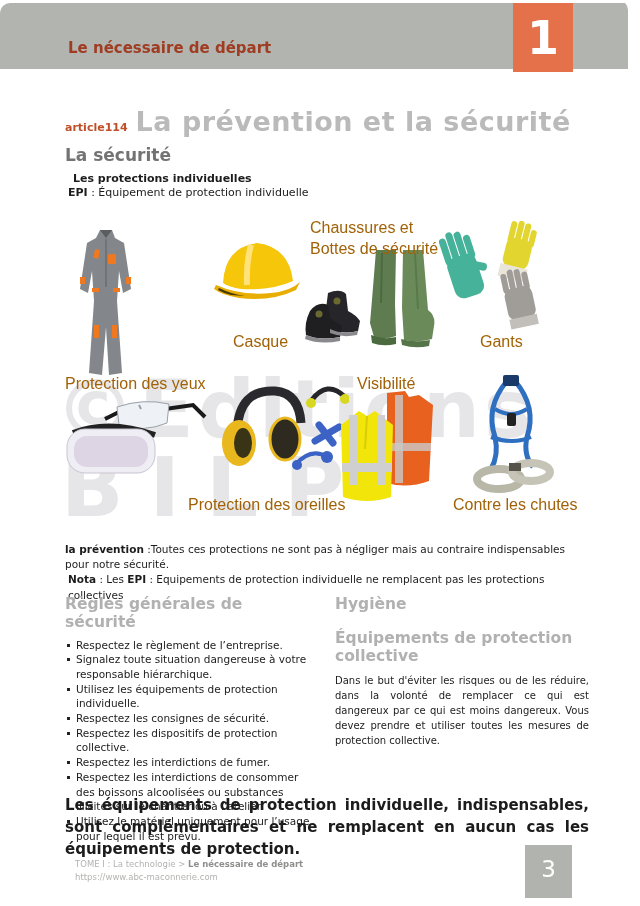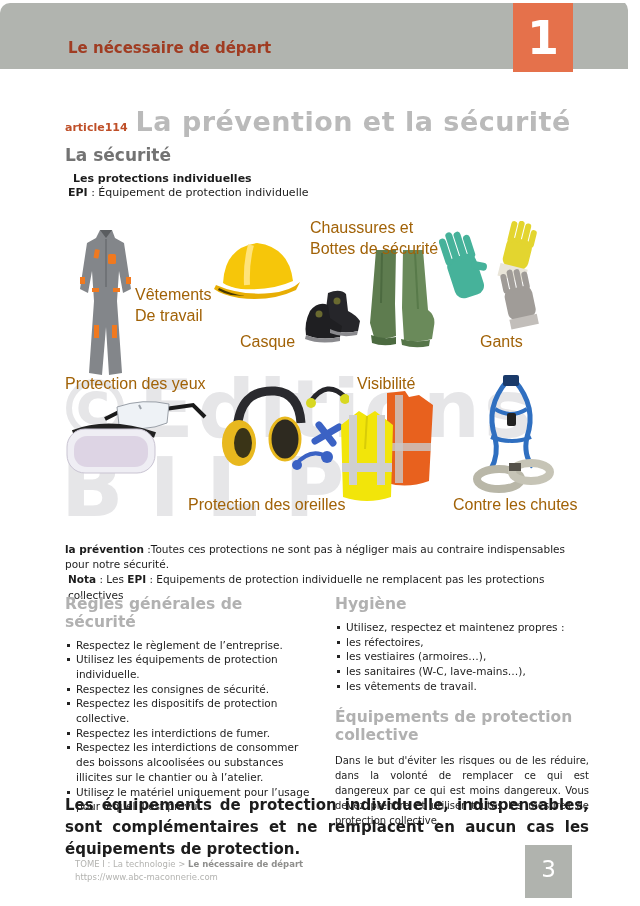--- a/index.html
+++ b/index.html
@@ -91,34 +91,30 @@
         <rect x="39" y="27" width="8" height="10" rx="1.5" fill="#f0791f"></rect>
         <rect x="26" y="22" width="5" height="9" rx="1" fill="#f0791f" transform="rotate(10 26 22)"></rect>
         <rect x="11" y="50" width="5" height="7" fill="#f0791f"></rect>
         <rect x="57" y="50" width="5" height="7" fill="#f0791f"></rect>
         <rect x="23" y="61" width="7" height="4" fill="#f0791f"></rect>
         <rect x="44" y="61" width="7" height="4" fill="#f0791f"></rect>
         <rect x="25" y="98" width="5" height="13" fill="#f0791f"></rect>
         <rect x="43" y="98" width="5" height="13" fill="#f0791f"></rect>
       </svg>
     </div>
-    <div class="fig-label" style="left:70px;top:80px">
-      <div>Vêtements</div>
-      <div>De travail</div>
-    </div>
 
     <div class="fig-item" style="left:146px;top:28px">
       <svg width="92" height="70" viewBox="0 0 92 70">
         <path fill="#f6c60a" d="M12 50 Q14 14 46 10 Q78 14 82 48 Q60 58 30 56 Q18 54 12 50z"></path>
         <path d="M40 12 Q35 30 36 52" stroke="#ffe37a" stroke-width="6" fill="none"></path>
         <path fill="#e8ae04" d="M5 52 Q30 63 60 60 Q80 58 89 49 L85 57 Q60 69 28 65 Q11 62 3 56z"></path>
         <path fill="#473a05" d="M8 55 Q20 61 34 63 L20 62 Q12 60 7 57z"></path>
       </svg>
     </div>
-    <div class="fig-label" style="left:175px;top:127px">Casque</div>
+    <div class="fig-label" style="left:168px;top:127px">Casque</div>
 
     <div class="fig-label" style="left:245px;top:13px">
       <div>Chaussures et</div>
       <div>Bottes de sécurité</div>
     </div>
 
     <div class="fig-item" style="left:232px;top:80px">
       <svg width="72" height="62" viewBox="0 0 72 62">
         <path fill="#26262a" d="M31 8 Q43 3 49 9 L51 26 Q59 30 63 36 L61 46 Q45 50 33 44 L29 24z"></path>
         <circle cx="40" cy="16" r="3.5" fill="#6a6a30"></circle>
@@ -235,37 +231,31 @@
   <div class="prevention">
     <div><b>la prévention</b><span> :Toutes ces protections ne sont pas à négliger mais au contraire indispensables pour notre sécurité.</span></div>
     <div class="nota-line"><b>Nota</b><span> : Les </span><b>EPI</b><span> : Equipements de protection individuelle ne remplacent pas les protections collectives</span></div>
   </div>
 
   <div class="columns">
     <div class="col-left">
       <div class="col-heading">Règles générales de sécurité</div>
       <ul class="blist">
         <li>Respectez le règlement de l’entreprise.</li>
+        <li>Signalez toute situation dangereuse à votre responsable hiérarchique.</li>
         <li>Utilisez les équipements de protection individuelle.</li>
         <li>Respectez les consignes de sécurité.</li>
         <li>Respectez les dispositifs de protection collective.</li>
         <li>Respectez les interdictions de fumer.</li>
         <li>Respectez les interdictions de consommer des boissons alcoolisées ou substances illicites sur le chantier ou à l’atelier.</li>
         <li>Utilisez le matériel uniquement pour l’usage pour lequel il est prévu.</li>
       </ul>
     </div>
     <div class="col-right">
       <div class="col-heading">Hygiène</div>
-      <ul class="blist">
-        <li>Utilisez, respectez et maintenez propres :</li>
-        <li>les réfectoires,</li>
-        <li>les vestiaires (armoires…),</li>
-        <li>les sanitaires (W-C, lave-mains…),</li>
-        <li>les vêtements de travail.</li>
-      </ul>
       <div class="col-heading h-collective">Équipements de protection collective</div>
       <div class="col-par">Dans le but d'éviter les risques ou de les réduire, dans la volonté de remplacer ce qui est dangereux par ce qui est moins dangereux. Vous devez prendre et utiliser toutes les mesures de protection collective.</div>
     </div>
   </div>
 
   <div class="closing">Les équipements de protection individuelle, indispensables, sont complémentaires et ne remplacent en aucun cas les équipements de protection.</div>
 
   <div class="footer-text">
     <div><span>TOME I : La technologie &gt; </span><span class="crumb-bold">Le nécessaire de départ</span></div>
     <div><a class="footer-url" href="#">https://www.abc-maconnerie.com</a></div>

